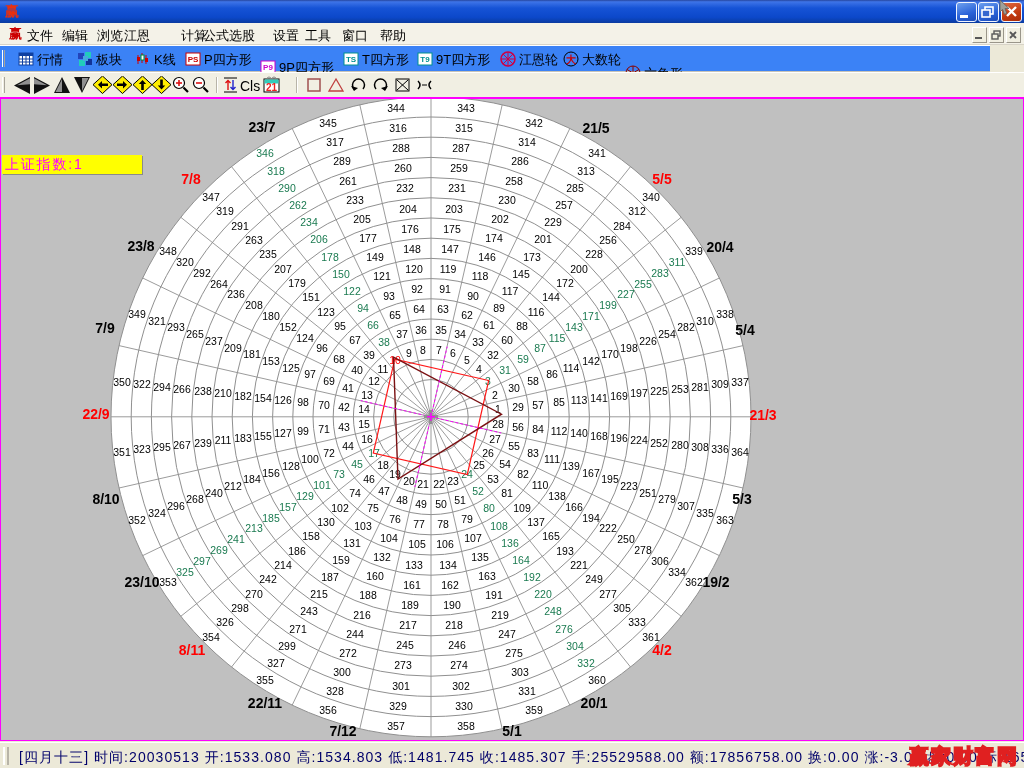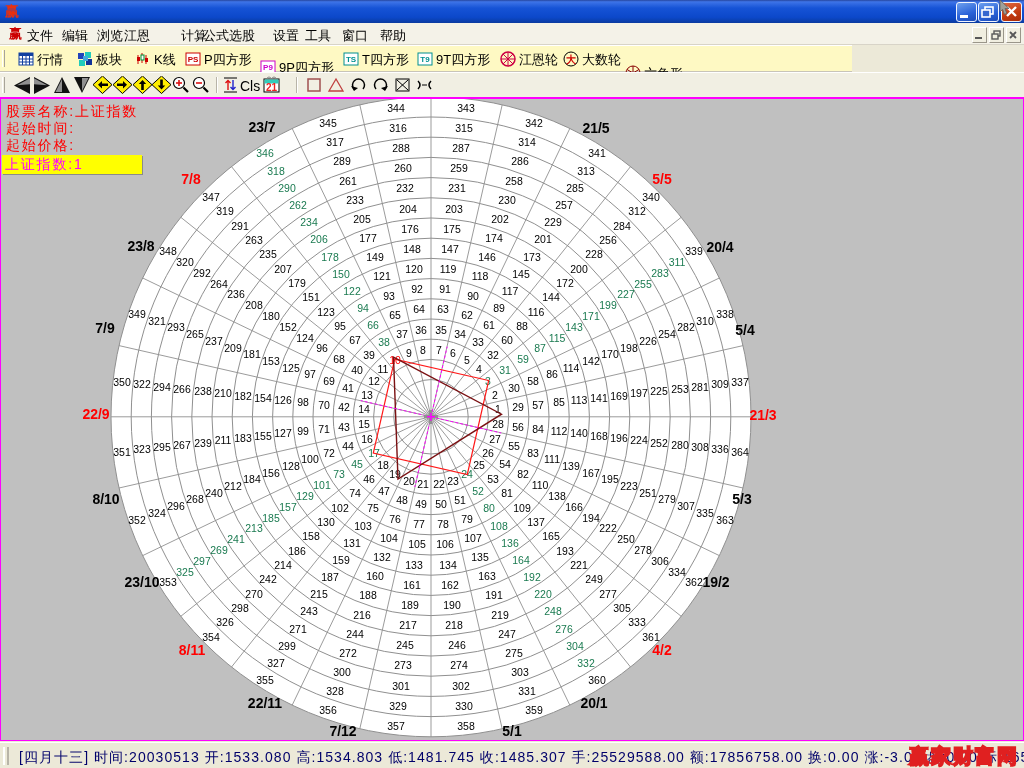--- a/index.html
+++ b/index.html
@@ -6,21 +6,21 @@
 .ticon{position:absolute;left:4px;top:3px;width:16px;height:16px;color:#e83010;font-weight:bold;font-size:14px;line-height:16px;text-align:center}
 .ttext{position:absolute;left:23px;top:4px;font-size:14px;font-weight:bold;letter-spacing:2.1px;white-space:nowrap}
 .wbtn{position:absolute;top:2px;width:21px;height:20px;border-radius:3px;color:#fff;font-size:12px;font-weight:bold;text-align:center;line-height:18px;border:1px solid #f0f4ff}
 .wmin{right:47px;background:linear-gradient(160deg,#6ea0ee,#2a62d8 60%,#1b4bb8)}
 .wmax{right:25px;background:linear-gradient(160deg,#6ea0ee,#2a62d8 60%,#1b4bb8)}
 .wclose{right:2px;background:linear-gradient(160deg,#e06a40,#c23a10 60%,#aa2c08)}
 .menubar{position:absolute;left:0;top:23px;width:1024px;height:22px;background:#f4f2e8;border-bottom:1px solid #d8d4c8}
 .micon{position:absolute;left:7px;top:2px;width:17px;height:17px;background:#f4f2e8;color:#c00;font-weight:bold;font-size:13px;line-height:17px;text-align:center}
 .menubar span{position:absolute;top:4px;font-size:13px;color:#000}
 .mdib{position:absolute;top:3px;width:15px;height:16px;background:#f0eee0;border:1px solid;border-color:#fff #9a968a #9a968a #fff;font-size:11px;color:#505050;font-weight:bold;text-align:center;line-height:14px}
-.tb1{position:absolute;left:0;top:45px;width:852px;height:27px;background:#fef9c3;border-top:1px solid #fff;border-bottom:1px solid #c8c4b8}
+.tb1{position:absolute;left:0;top:45px;width:990px;height:27px;background:#3b82f6;border-top:1px solid #fff;border-bottom:1px solid #c8c4b8}
 .tb2{position:absolute;left:0;top:72px;width:1024px;height:25px;background:#f1efe3;border-top:1px solid #fff}
 .grip{position:absolute;left:2px;top:4px;bottom:4px;width:3px;border-left:1px solid #fff;border-right:1px solid #a8a49a}
 .tbi{position:absolute;font-size:13px;color:#000;white-space:nowrap}
 .chart{position:absolute;left:0;top:97px;width:1024px;height:644px;background:#c0c0c0;border:1px solid #ff00ff;border-left:1px solid #ff00ff}
 .redinfo{position:absolute;left:5px;top:5px;font-size:14px;color:#ff0000;line-height:17px;white-space:pre;letter-spacing:1.8px}
 .ybox{position:absolute;left:1px;top:57px;width:140px;height:19px;background:#ffff00;color:#ff00ff;font-size:14px;line-height:19px;padding-left:3px;box-shadow:1px 1px 0 #8a8a8a;letter-spacing:1.8px}
 .status{position:absolute;left:0;top:742px;width:1024px;height:26px;background:#ece9d8;border-top:1px solid #fff}
 .sgrip{position:absolute;left:3px;top:4px;bottom:3px;width:6px;border-left:2px solid #fff;border-right:2px solid #b8b4a8}
 .stext{position:absolute;left:19px;top:6px;font-size:14px;letter-spacing:1.05px;color:#00006a;white-space:nowrap}
 .brand{position:absolute;right:5px;top:0px;font-size:20px;font-weight:bold;color:#e02020;letter-spacing:2px;-webkit-text-stroke:1.8px #e02020;font-family:"Liberation Sans",sans-serif}
@@ -629,22 +629,19 @@
 <polygon points="392.5,356.1 500.5,413.2 397.0,478.1" fill="none" stroke="#7a1012" stroke-width="1.4"></polygon>
 <line x1="430.0" y1="415.8" x2="446.2" y2="345.6" stroke="#ff00ff" stroke-width="1" stroke-dasharray="3 2"></line>
 <line x1="430.0" y1="415.8" x2="359.8" y2="399.6" stroke="#ff00ff" stroke-width="1" stroke-dasharray="3 2"></line>
 <line x1="430.0" y1="415.8" x2="413.8" y2="486.0" stroke="#ff00ff" stroke-width="1" stroke-dasharray="3 2"></line>
 <line x1="430.0" y1="415.8" x2="500.2" y2="432.0" stroke="#ff00ff" stroke-width="1" stroke-dasharray="3 2"></line>
 <rect x="423" y="414" width="14" height="3" fill="#909090"></rect>
 <rect x="428" y="409" width="3" height="14" fill="#909090"></rect>
 <path d="M426 415.8h8M430.0 411.8v8" stroke="#ff00ff" stroke-width="1.4"></path>
 </svg>
  <div style="position:absolute;left:0;top:0;width:100%;height:1px;background:#ff00ff"></div>
- <div class="redinfo">股票名称:上证指数
-起始时间:
-起始价格:</div>
  <div class="ybox">上证指数:1</div>
 </div>
 <div class="status">
  <div class="sgrip"></div>
  <div class="stext">[四月十三] 时间:20030513 开:1533.080 高:1534.803 低:1481.745 收:1485.307 手:25529588.00 额:17856758.00 换:0.00 涨:-3.04 盘:0.00 标:1659.39</div>
  <div class="brand">赢家财富网</div>
 </div>
 
 </body></html>

